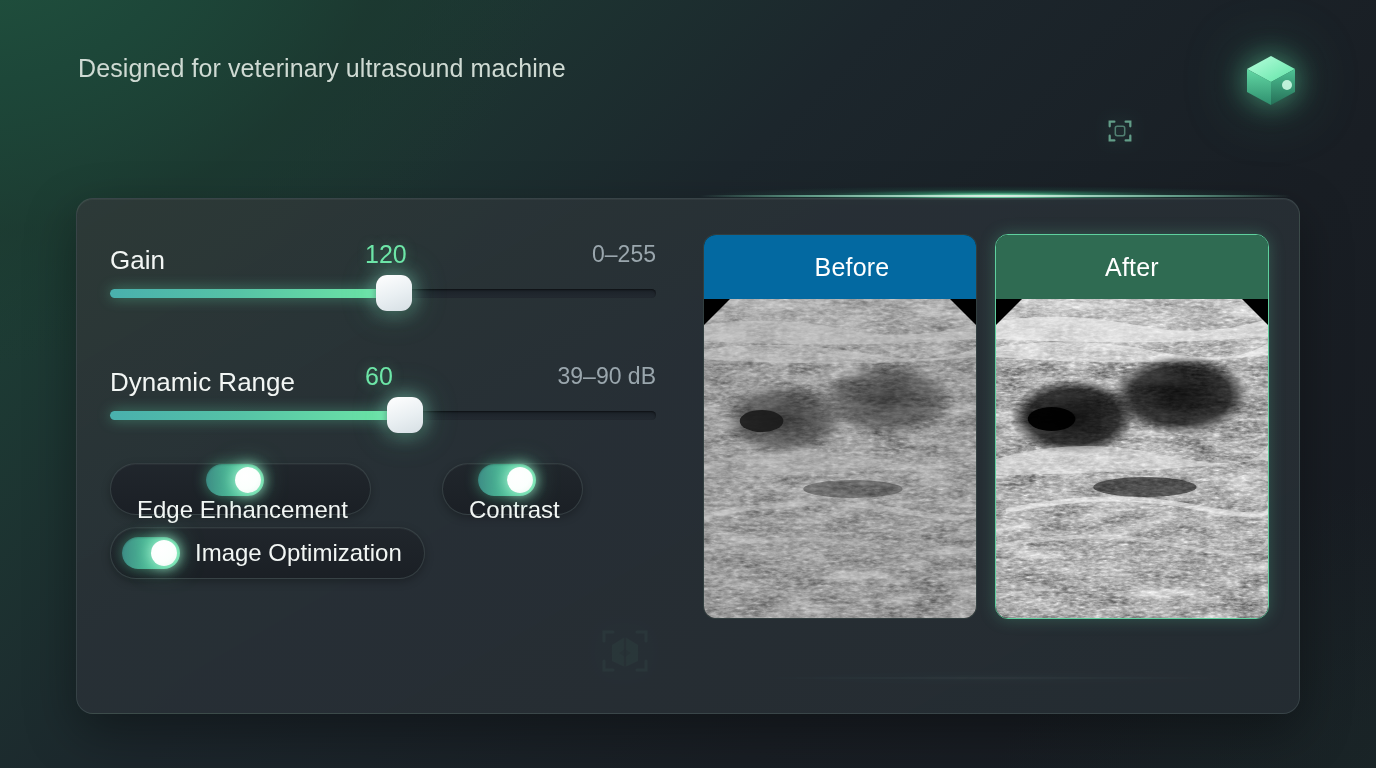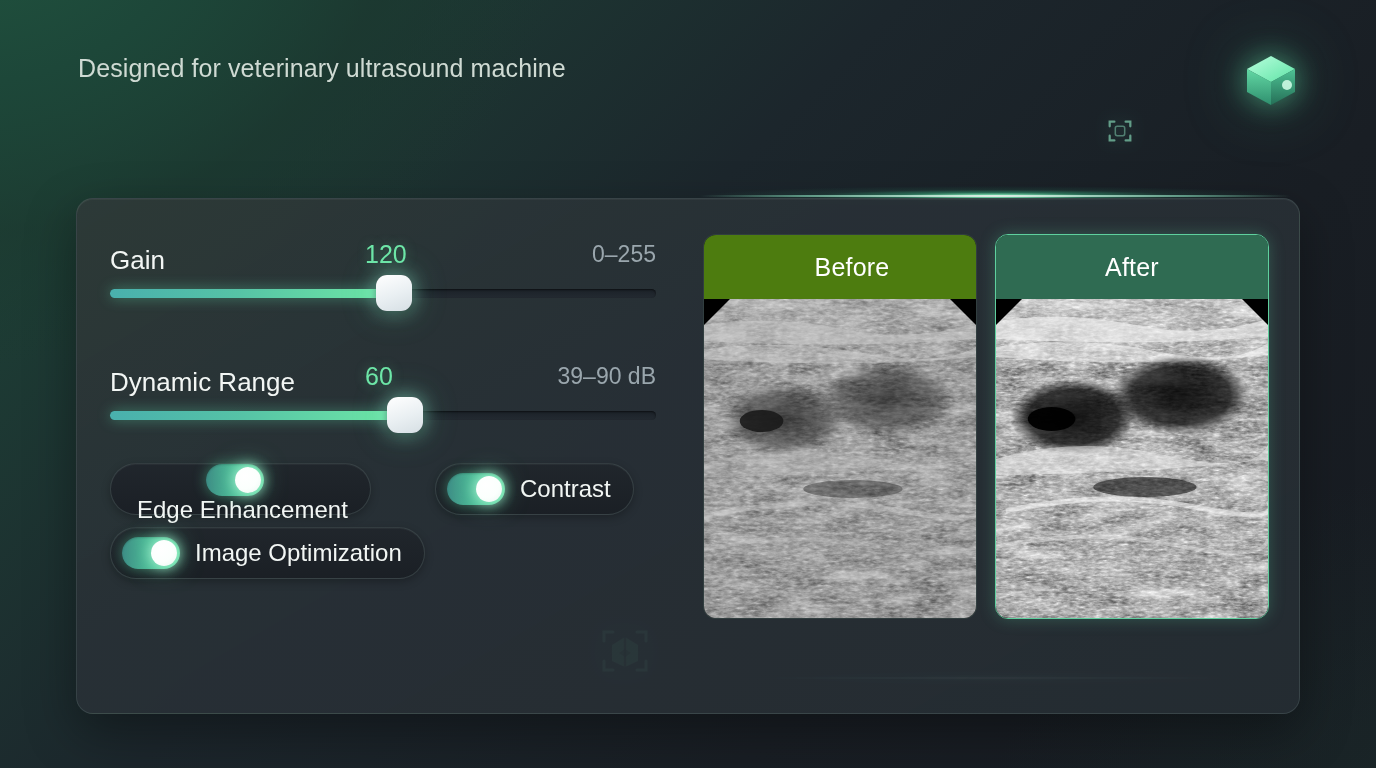--- a/index.html
+++ b/index.html
@@ -163,21 +163,21 @@
   }
   #preview-after {
     left:918px;
     border:1.6px solid #5fd09e;
     box-shadow:0 0 16px rgba(90,210,160,0.28);
   }
   .preview-head {
     height:64px; display:flex; align-items:center; justify-content:center;
     font-size:25px; color:#ffffff; letter-spacing:0.2px;
   }
-  #preview-before .preview-head { background:#4d7c0f;padding-left:24px; }
+  #preview-before .preview-head { background:#0369a1;padding-left:24px; }
   #preview-after  .preview-head { background:#2f6b52; }
 
   .scan { position:relative; width:100%; height:321px; background:#000; overflow:hidden; }
   .scan svg { display:block; width:100%; height:100%; }
 
   
   .scan .corner { position:absolute; top:0; width:0; height:0; }
   .scan .corner.l { left:0;  border-top:26px solid #000; border-right:26px solid transparent; }
   .scan .corner.r { right:0; border-top:26px solid #000; border-left:26px solid transparent; }
 </style>
@@ -264,21 +264,21 @@
 
     <div id="toggles">
 
       <div class="toggle-row">
         <div class="toggle" style="left:0;flex-direction:column;">
           <span class="switch">
               <span class="knob"></span>
             </span>
           <span class="toggle-label">Edge Enhancement</span>
         </div>
-        <div class="toggle" style="left:325px;">
+        <div class="toggle" style="left:332px;flex-direction:column;">
           <span class="switch">
               <span class="knob"></span>
             </span>
           <span class="toggle-label">Contrast</span>
         </div>
       </div>
 
       <div class="toggle-row">
         <div class="toggle" style="left:0;">
           <span class="switch">

